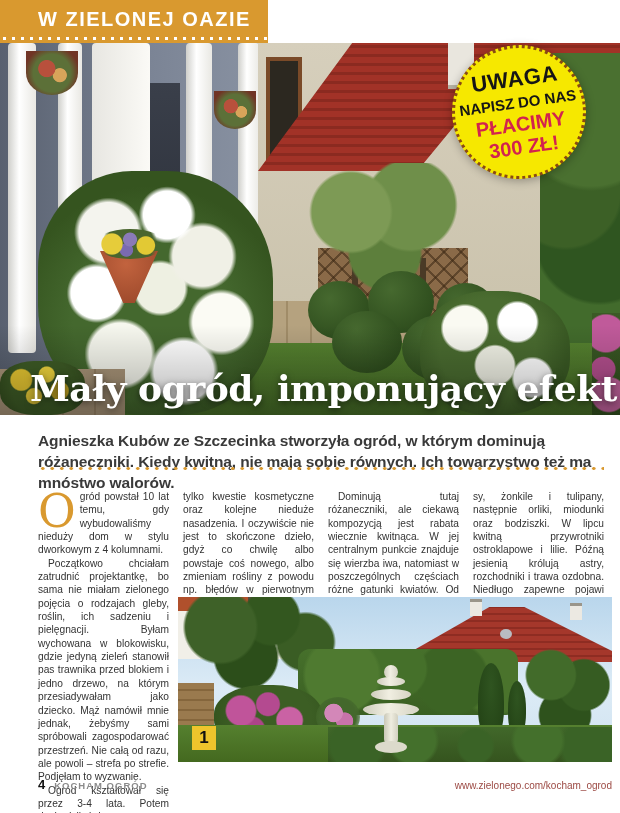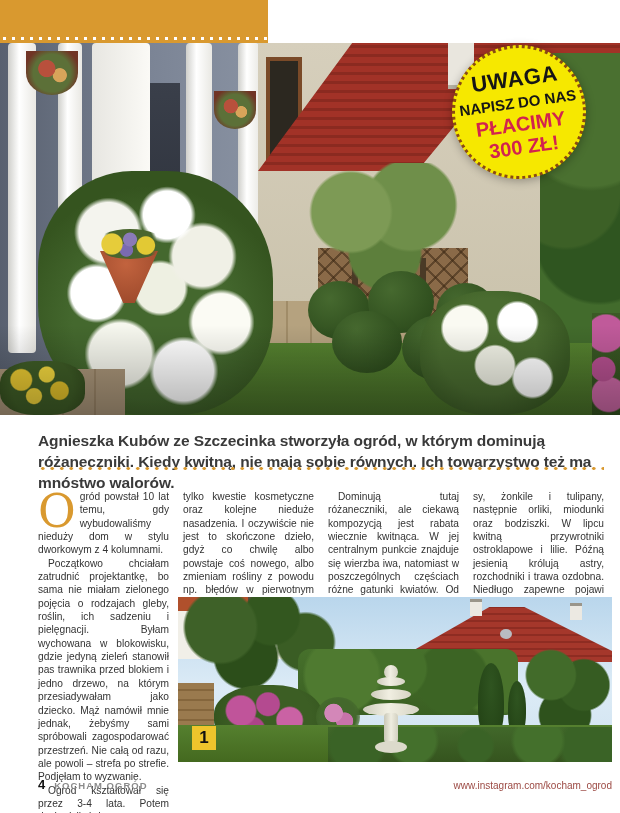--- a/index.html
+++ b/index.html
@@ -151,23 +151,25 @@
   <div class="pm-bush-white"></div>
   <div class="pm-bush-white2"></div>
   <div class="pm-stone"></div>
   <div class="pm-yellow"></div>
   <div class="pm-urn"></div>
   <div class="pm-pansies"></div>
   <div class="pm-basket k1"></div>
   <div class="pm-basket k2"></div>
   <div class="pm-pink"></div>
   <div class="pm-shade"></div>
+  <div class="photo-title">Mały ogród, imponujący efekt</div>
 </div>
 
 <div class="abs top-badge">
+  <span class="label">W ZIELONEJ OAZIE</span>
   <div class="badge-dots"></div>
 </div>
 
 <div class="abs sticker">
   <div class="s1">UWAGA</div>
   <div class="s2">NAPISZ DO NAS</div>
   <div class="s3">PŁACIMY</div>
   <div class="s4">300 ZŁ!</div>
 </div>
 
@@ -215,13 +217,13 @@
   <div class="fount f-b3"></div>
   <div class="f-stem"></div>
   <div class="f-base"></div>
   <div class="p2-badge">1</div>
 </div>
 
 <div class="abs footer-left">
   <span class="page-num">4</span>
   <span class="mag-name">KOCHAM OGRÓD</span>
 </div>
-<div class="site">www.instagram.com/kocham_ogrod</div>
+<div class="site">www.zielonego.com/kocham_ogrod</div>
 
 </body></html>

